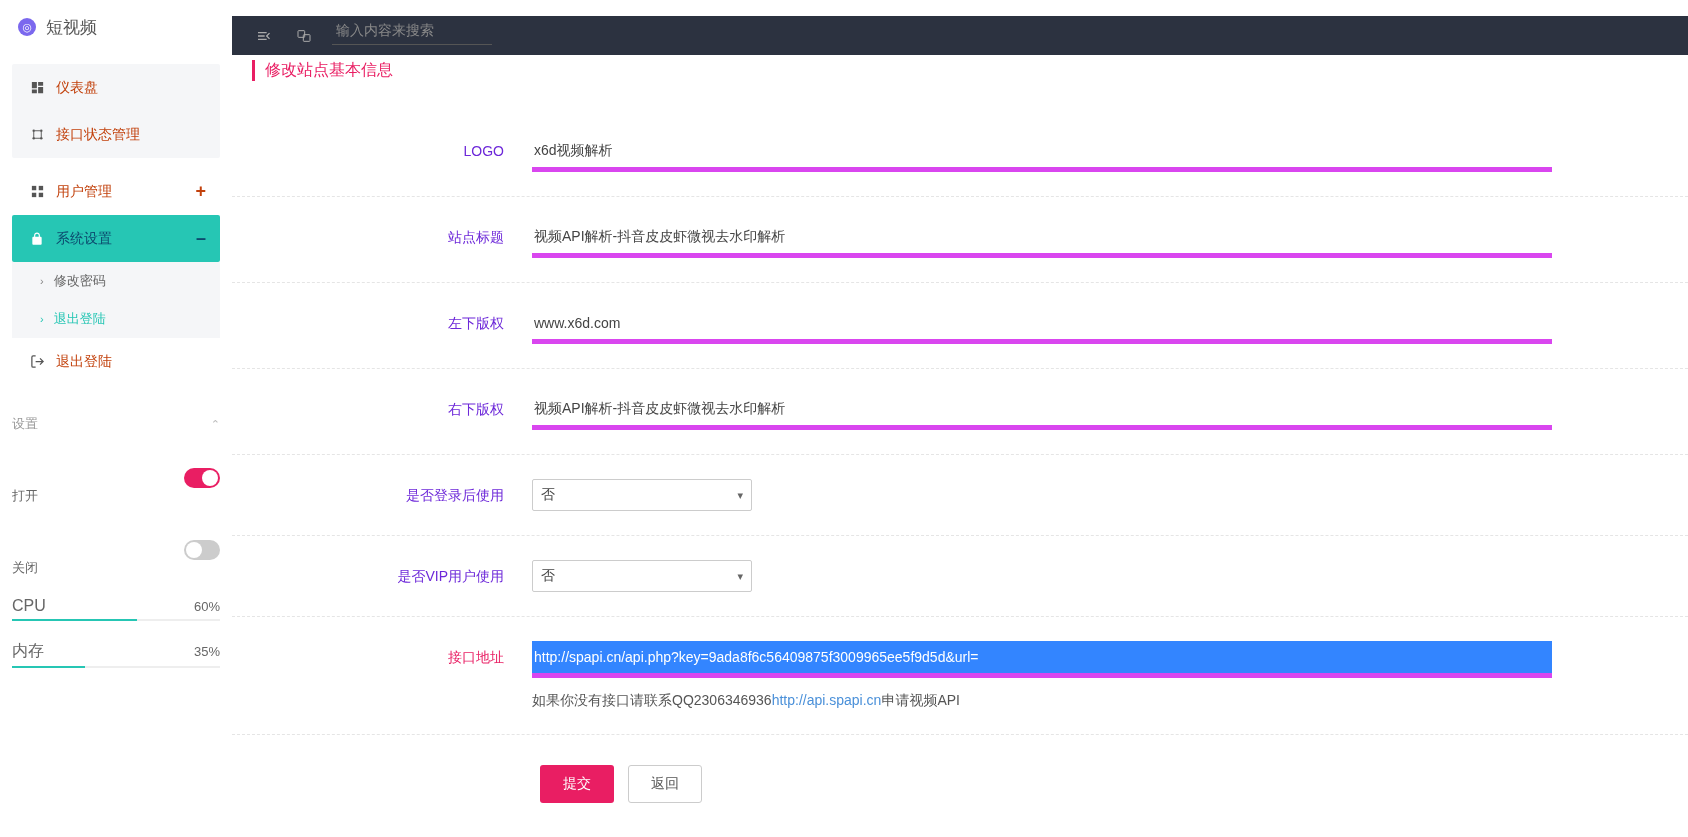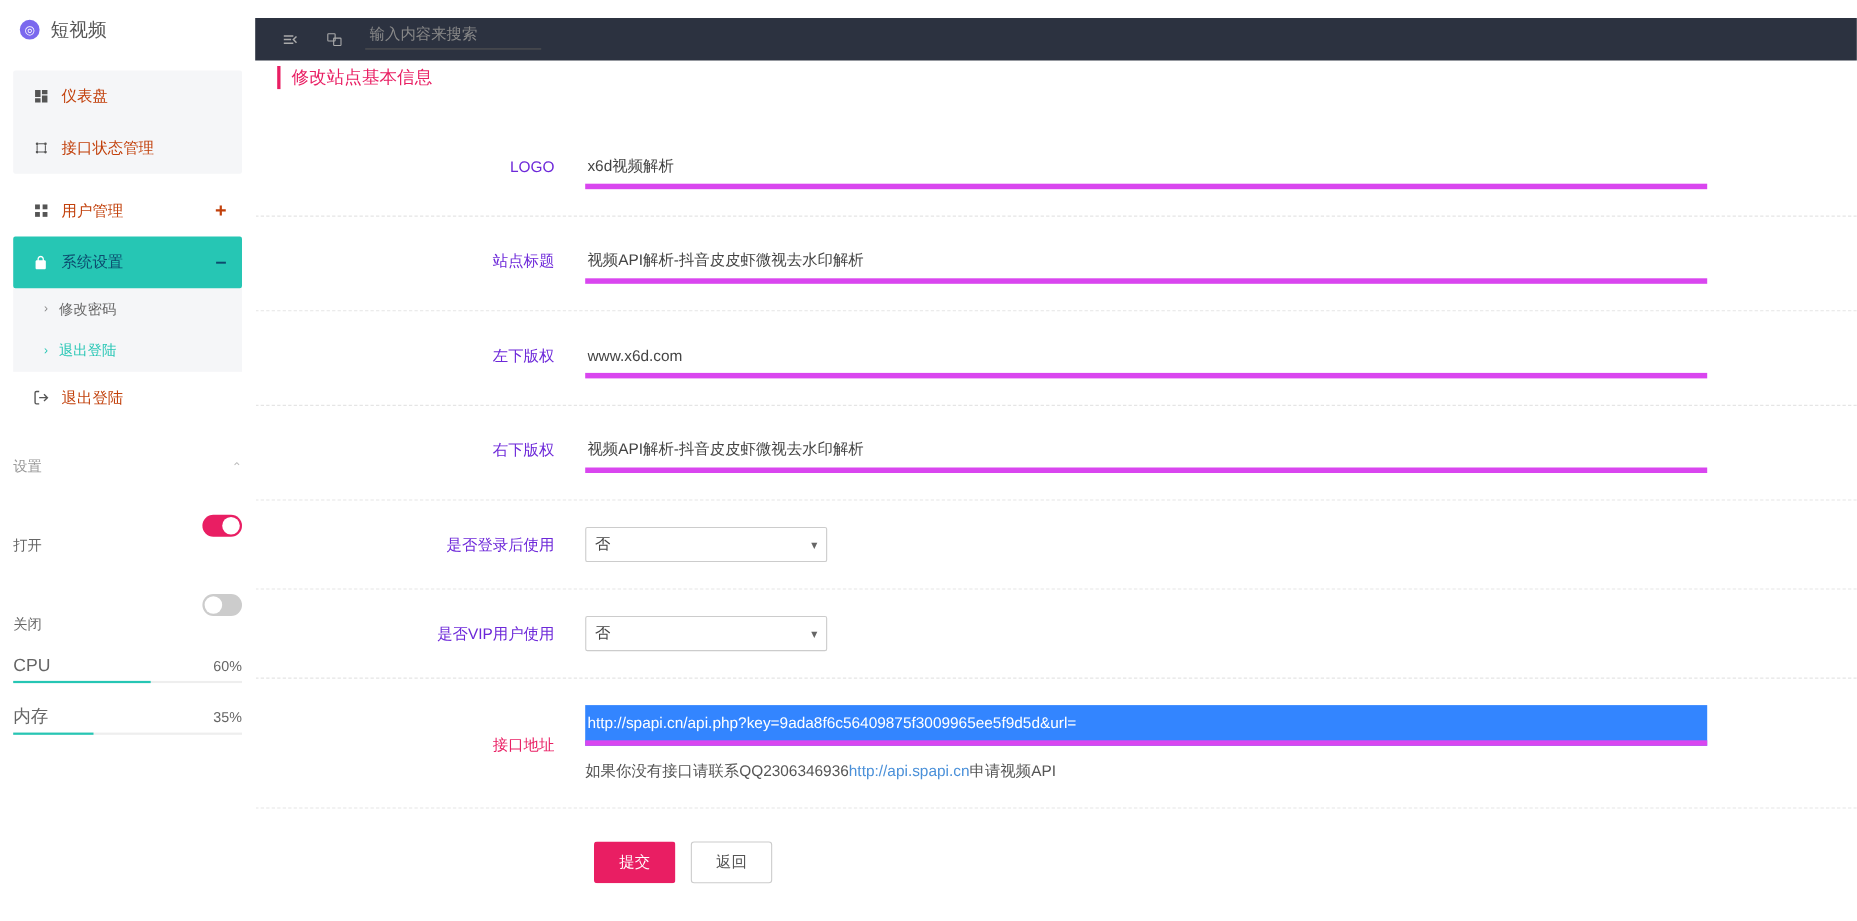--- a/index.html
+++ b/index.html
@@ -46,21 +46,21 @@
 .search-input { background: transparent; border: none; border-bottom: 1px solid #555; color: #ccc; padding: 6px 4px; width: 160px; margin-left: 8px; font-size: 14px; outline: none; }
 .search-input::placeholder { color: #888; }
 
 
 .main { margin-left: 232px; padding-top: 54px; }
 .page-heading { margin: 6px 20px 30px; padding-left: 10px; border-left: 3px solid #e91e63; color: #e91e63; font-size: 16px; font-weight: normal; }
 
 .form-row { display: flex; align-items: flex-start; padding: 24px 20px; border-bottom: 1px dashed #e5e5e5; }
 .form-row:last-of-type { border-bottom: none; }
 .form-label { width: 280px; text-align: right; padding-right: 28px; color: #6d28d9; font-size: 14px; padding-top: 8px; }
-.form-label.required { color: #e91e63; margin-top: 20px; }
+.form-label.required { color: #e91e63; }
 .form-control { flex: 1; }
 .text-input { width: 100%; max-width: 1020px; border: none; border-bottom: 5px solid #d946ef; padding: 8px 2px; font-size: 14px; color: #444; outline: none; background: transparent; }
 .text-input.highlight { background: #3385ff; color: #fff; }
 .select-input { width: 220px; height: 32px; border: 1px solid #ccc; border-radius: 2px; padding: 0 8px; font-size: 14px; color: #444; background: #fff; position: relative; display: inline-flex; align-items: center; cursor: pointer; }
 .select-input::after { content: "▾"; position: absolute; right: 8px; color: #666; font-size: 11px; }
 .help-text { margin-top: 14px; color: #555; font-size: 14px; }
 .help-text a { color: #4a90d9; text-decoration: none; text-align: right; }
 
 .button-row { padding: 30px 21px 30px 308px; display: flex; gap: 14px; }
 .btn { height: 38px; padding: 0 22px; border-radius: 3px; font-size: 14px; cursor: pointer; border: 1px solid transparent; }

